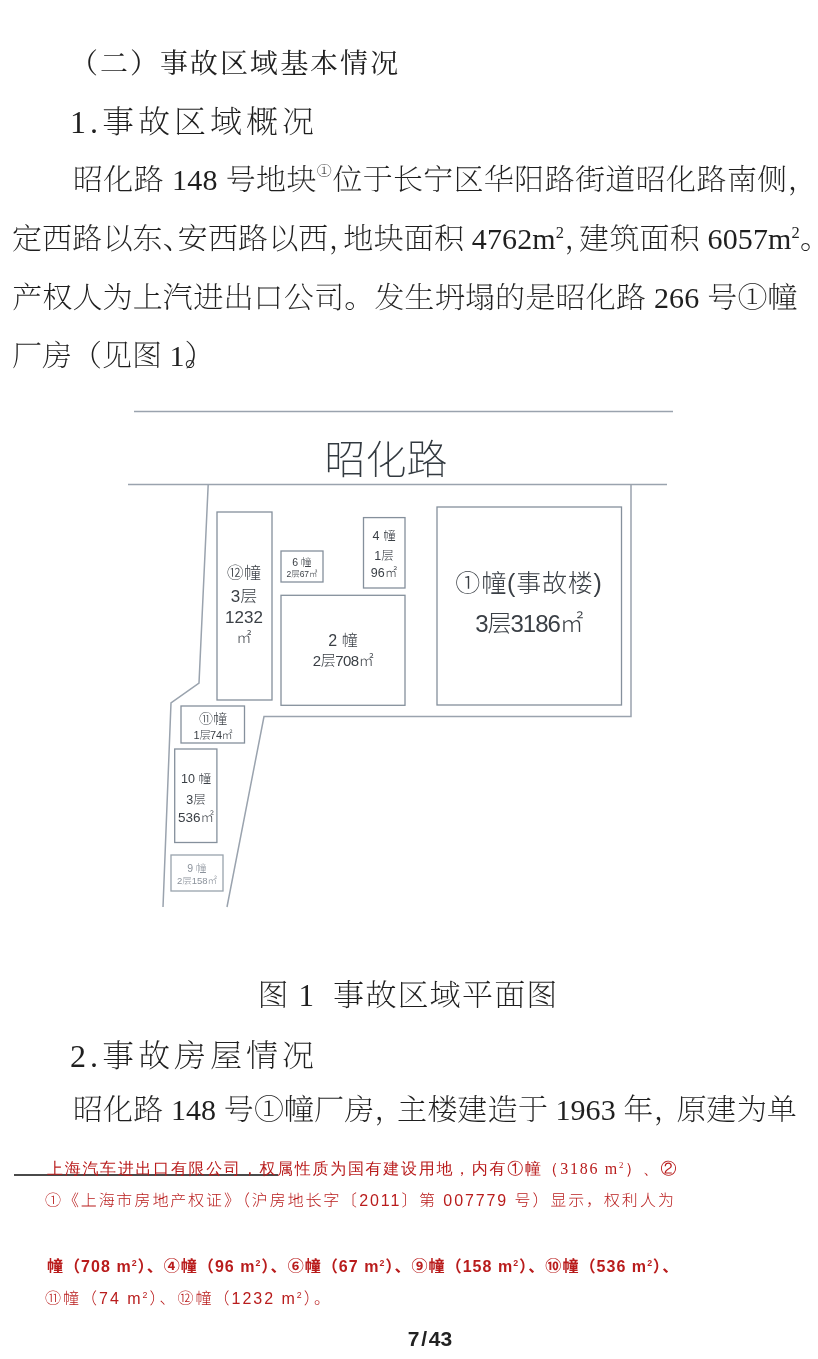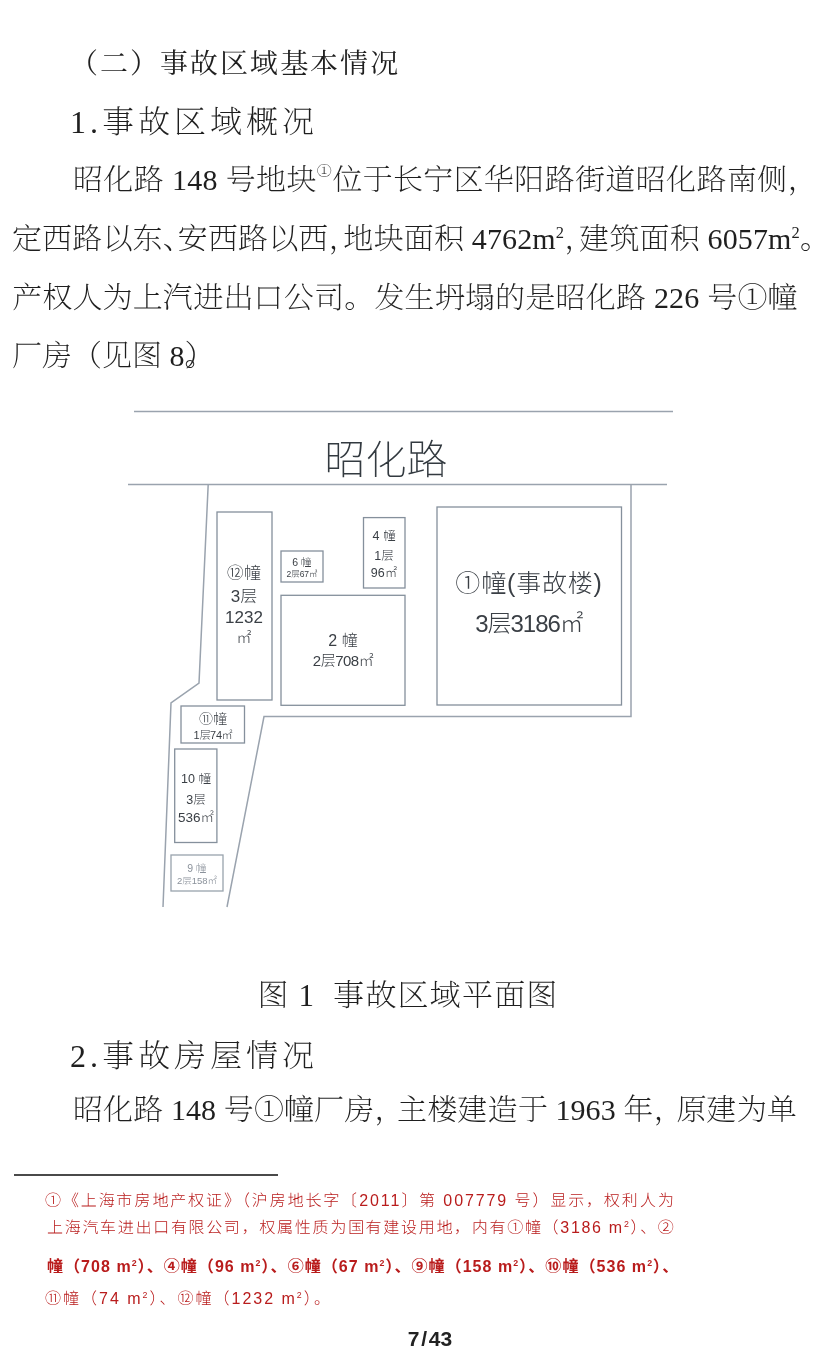--- a/index.html
+++ b/index.html
@@ -14,22 +14,22 @@
 </style>
 </head>
 <body>
 
 <div class="abs" style="left:70px;top:41px;font-size:28px;font-weight:normal;letter-spacing:2px;">（二）事故区域基本情况</div>
 
 <div class="abs" style="left:70px;top:96px;font-size:32px;letter-spacing:4px;">1.事故区域概况</div>
 
 <div class="abs body30" style="left:73px;top:163px;letter-spacing:0.35px;">昭化路 148 号地块<span style="font-size:15px;vertical-align:14px;line-height:0;">①</span>位于长宁区华阳路街道昭化路南侧，</div>
 <div class="abs body30" style="left:12px;top:222px;letter-spacing:0.15px;">定西路以东<span class="sq">、</span>安西路以西<span class="sq">，</span>地块面积 4762m<span class="sup2">2</span><span class="sq">，</span>建筑面积 6057m<span class="sup2">2</span>。</div>
-<div class="abs body30" style="left:12px;top:281px;letter-spacing:0.2px;">产权人为上汽进出口公司。发生坍塌的是昭化路 226 号①幢</div>
-<div class="abs body30" style="left:12px;top:339px;">厂房（见图 8）。</div>
+<div class="abs body30" style="left:12px;top:281px;letter-spacing:0.2px;">产权人为上汽进出口公司。发生坍塌的是昭化路 266 号①幢</div>
+<div class="abs body30" style="left:12px;top:339px;">厂房（见图 1）。</div>
 
 <svg class="abs" style="left:0;top:400px;" width="818" height="520" viewBox="0 0 818 520" font-family="Liberation Sans, Noto Sans SC, Noto Sans CJK SC, sans-serif" font-weight="320" fill="#3a3f45">
   <g stroke="#9aa3ae" stroke-width="1.5" fill="none">
     <path d="M134 11.5 L673 11.5"></path>
     <path d="M128 84.4 L667 84.4"></path>
     <path d="M208.2 84.4 L199 283 L171 303 L163 507"></path>
     <path d="M631 84.4 L631 316.5 L264 316.5 L227 507"></path>
   </g>
   <g stroke="#85909c" stroke-width="1.3" fill="none">
     <rect x="217" y="112" width="55" height="188"></rect>
@@ -68,17 +68,17 @@
 
 <div class="abs" style="left:0;top:970px;width:816px;text-align:center;font-size:31px;letter-spacing:1.2px;">图 1&nbsp;&nbsp;事故区域平面图</div>
 
 <div class="abs" style="left:70px;top:1030px;font-size:32px;letter-spacing:4px;text-align:center;">2.事故房屋情况</div>
 
 <div class="abs body30" style="left:73px;top:1093px;letter-spacing:0.1px;text-align:center;">昭化路 148 号①幢厂房<span class="sq7">，</span>主楼建造于 1963 年<span class="sq7">，</span>原建为单</div>
 
 <div class="abs" style="left:14px;top:1174px;width:264px;height:2px;background:#4a4a4a;"></div>
 
 <div class="abs fn" style="left:11px;top:1189px;letter-spacing:1.9px;">①《上海市房地产权证》（沪房地长字〔2011〕第 007779 号）显示，权利人为</div>
-<div class="abs fn" style="left:13px;top:1216px;letter-spacing:1.7px;">上海汽车进出口有限公司，权属性质为国有建设用地，内有①幢（3186 m<span class="sup2">2</span>）、②</div>
+<div class="abs fn" style="left:13px;top:1157px;letter-spacing:1.7px;font-family:Liberation Serif, serif;">上海汽车进出口有限公司，权属性质为国有建设用地，内有①幢（3186 m<span class="sup2">2</span>）、②</div>
 <div class="abs fn" style="left:13px;top:1254.5px;letter-spacing:1.05px;font-weight:bold;">幢（708 m<span class="sup2">2</span>）、④幢（96 m<span class="sup2">2</span>）、⑥幢（67 m<span class="sup2">2</span>）、⑨幢（158 m<span class="sup2">2</span>）、⑩幢（536 m<span class="sup2">2</span>）、</div>
 <div class="abs fn" style="left:11px;top:1287px;letter-spacing:2px;">⑪幢（74 m<span class="sup2">2</span>）、⑫幢（1232 m<span class="sup2">2</span>）。</div>
 
 <div class="abs" style="left:0;top:1327px;width:792px;text-align:center;font-family:'Liberation Sans','Noto Sans SC','Noto Sans CJK SC',sans-serif;font-size:21px;font-weight:bold;color:#222;padding-left:34px;">7 / 43</div>
 
 </body></html>

